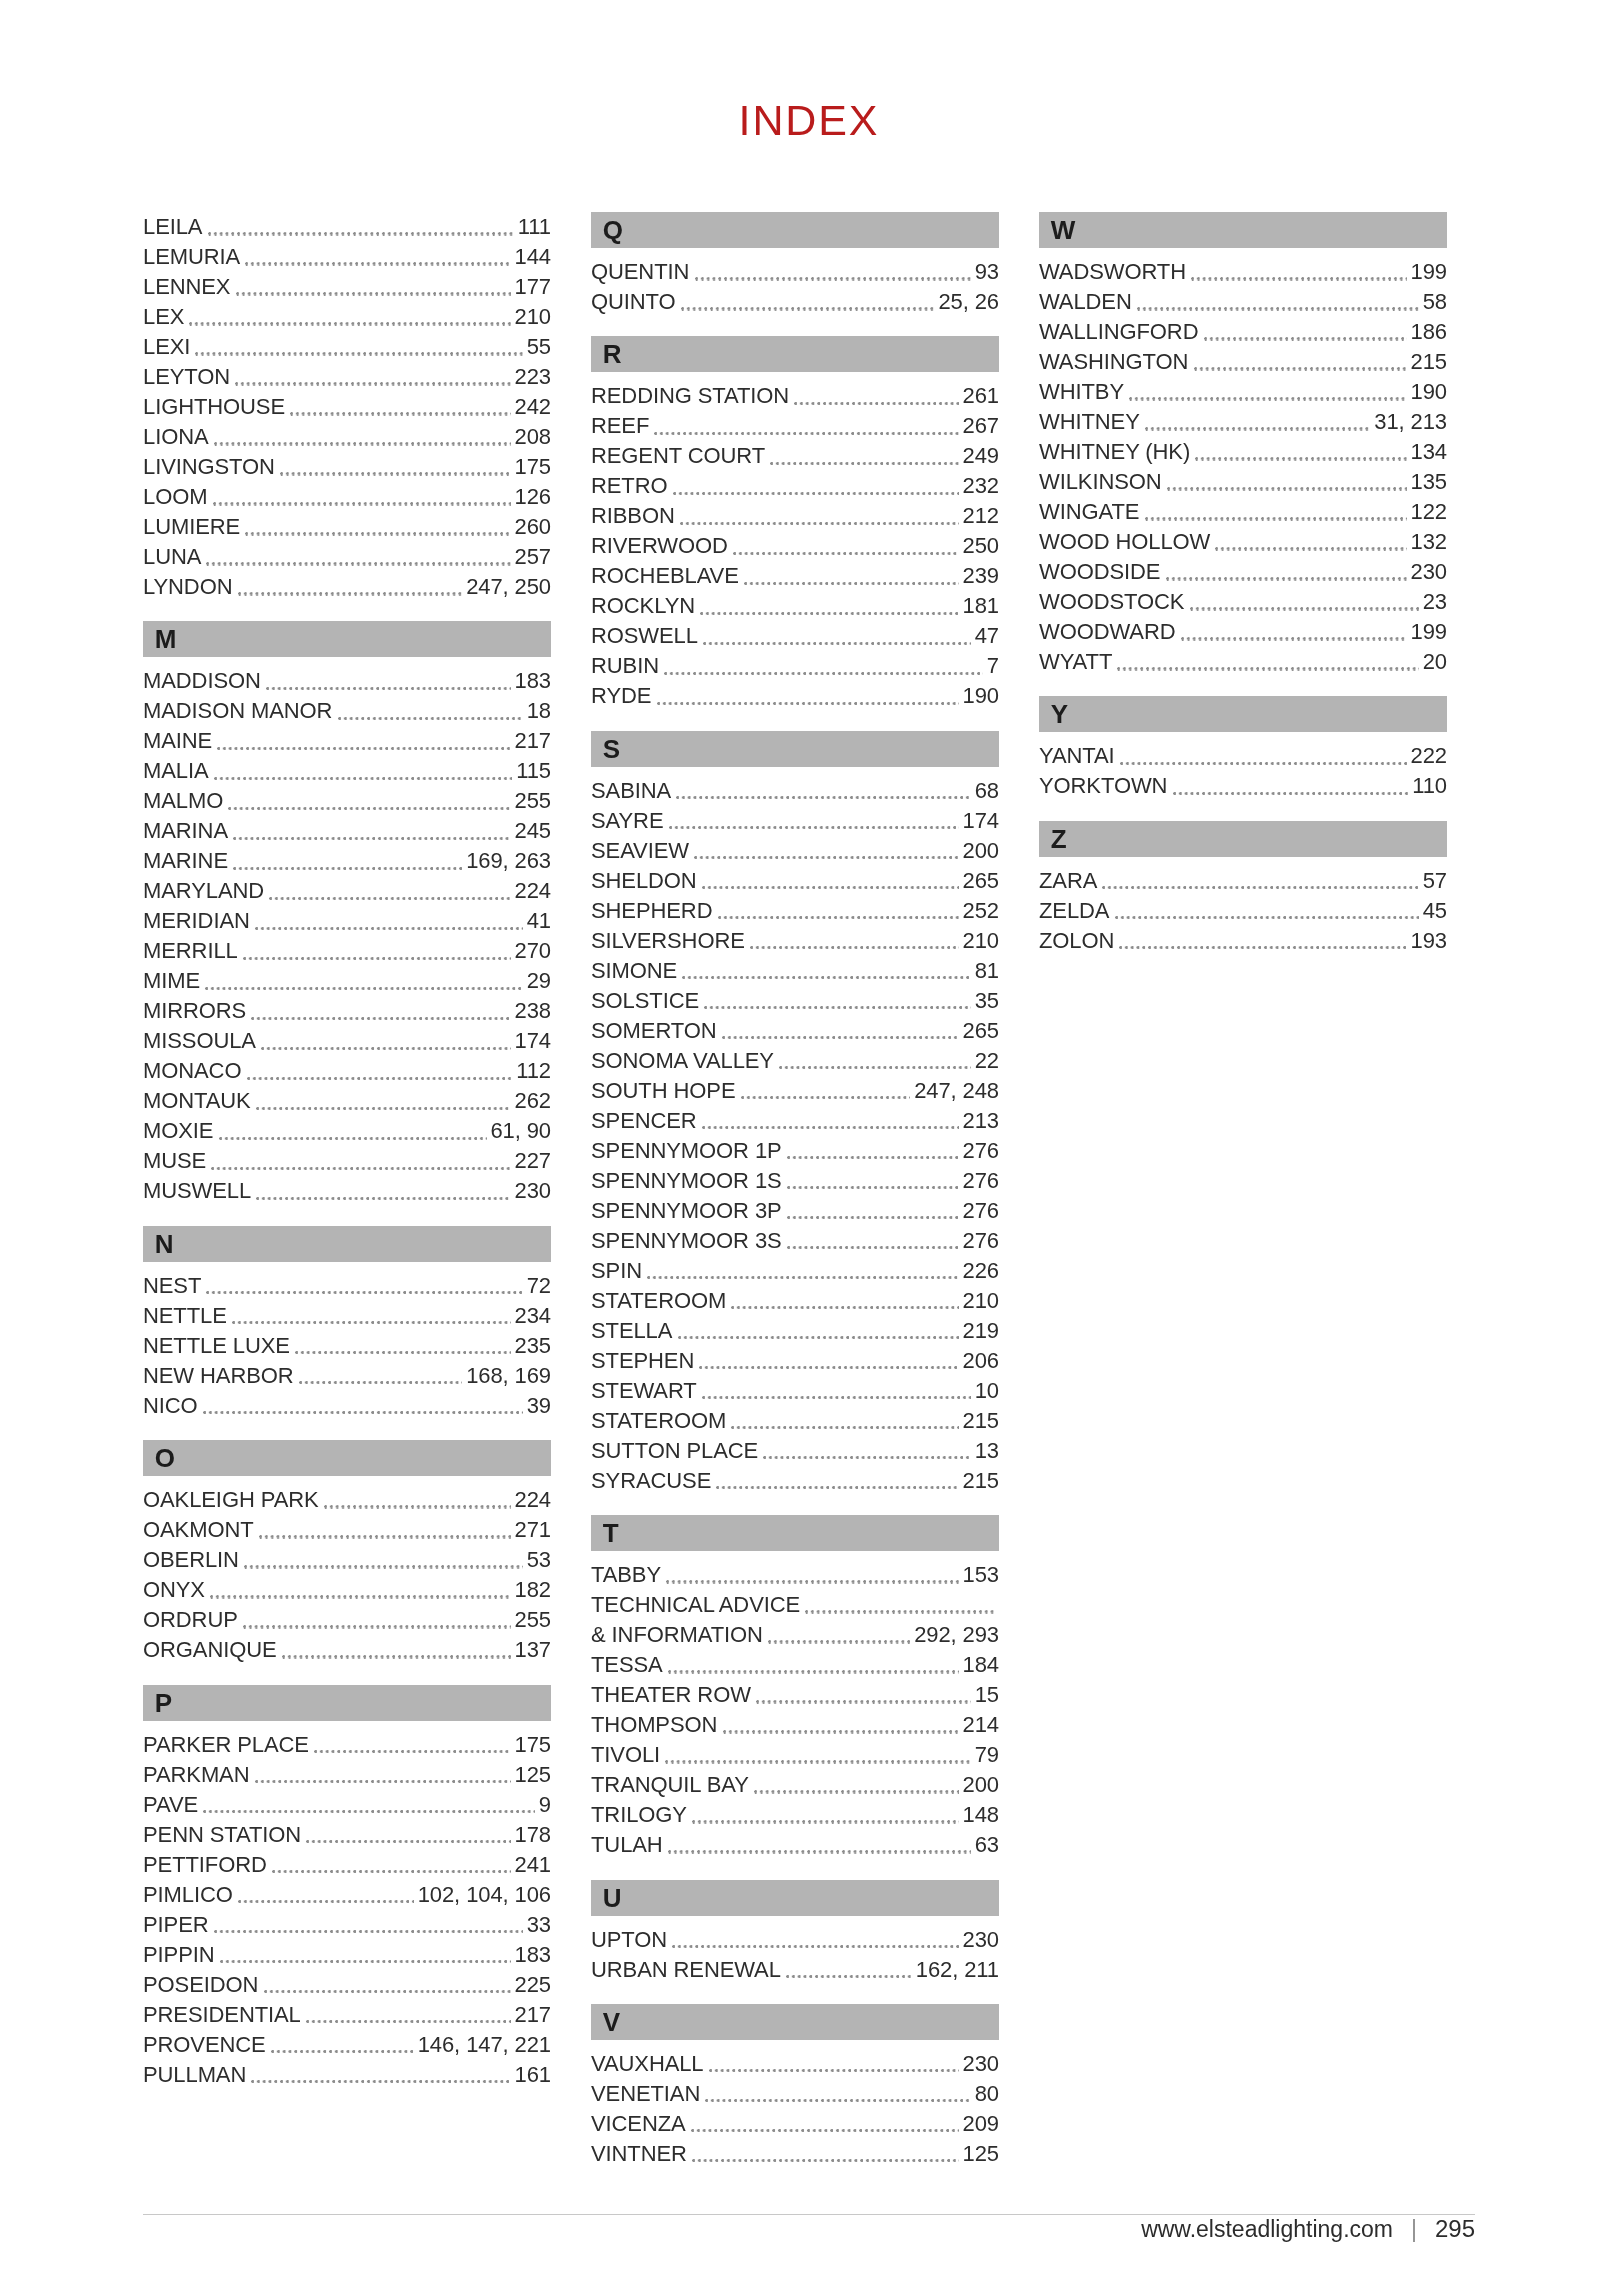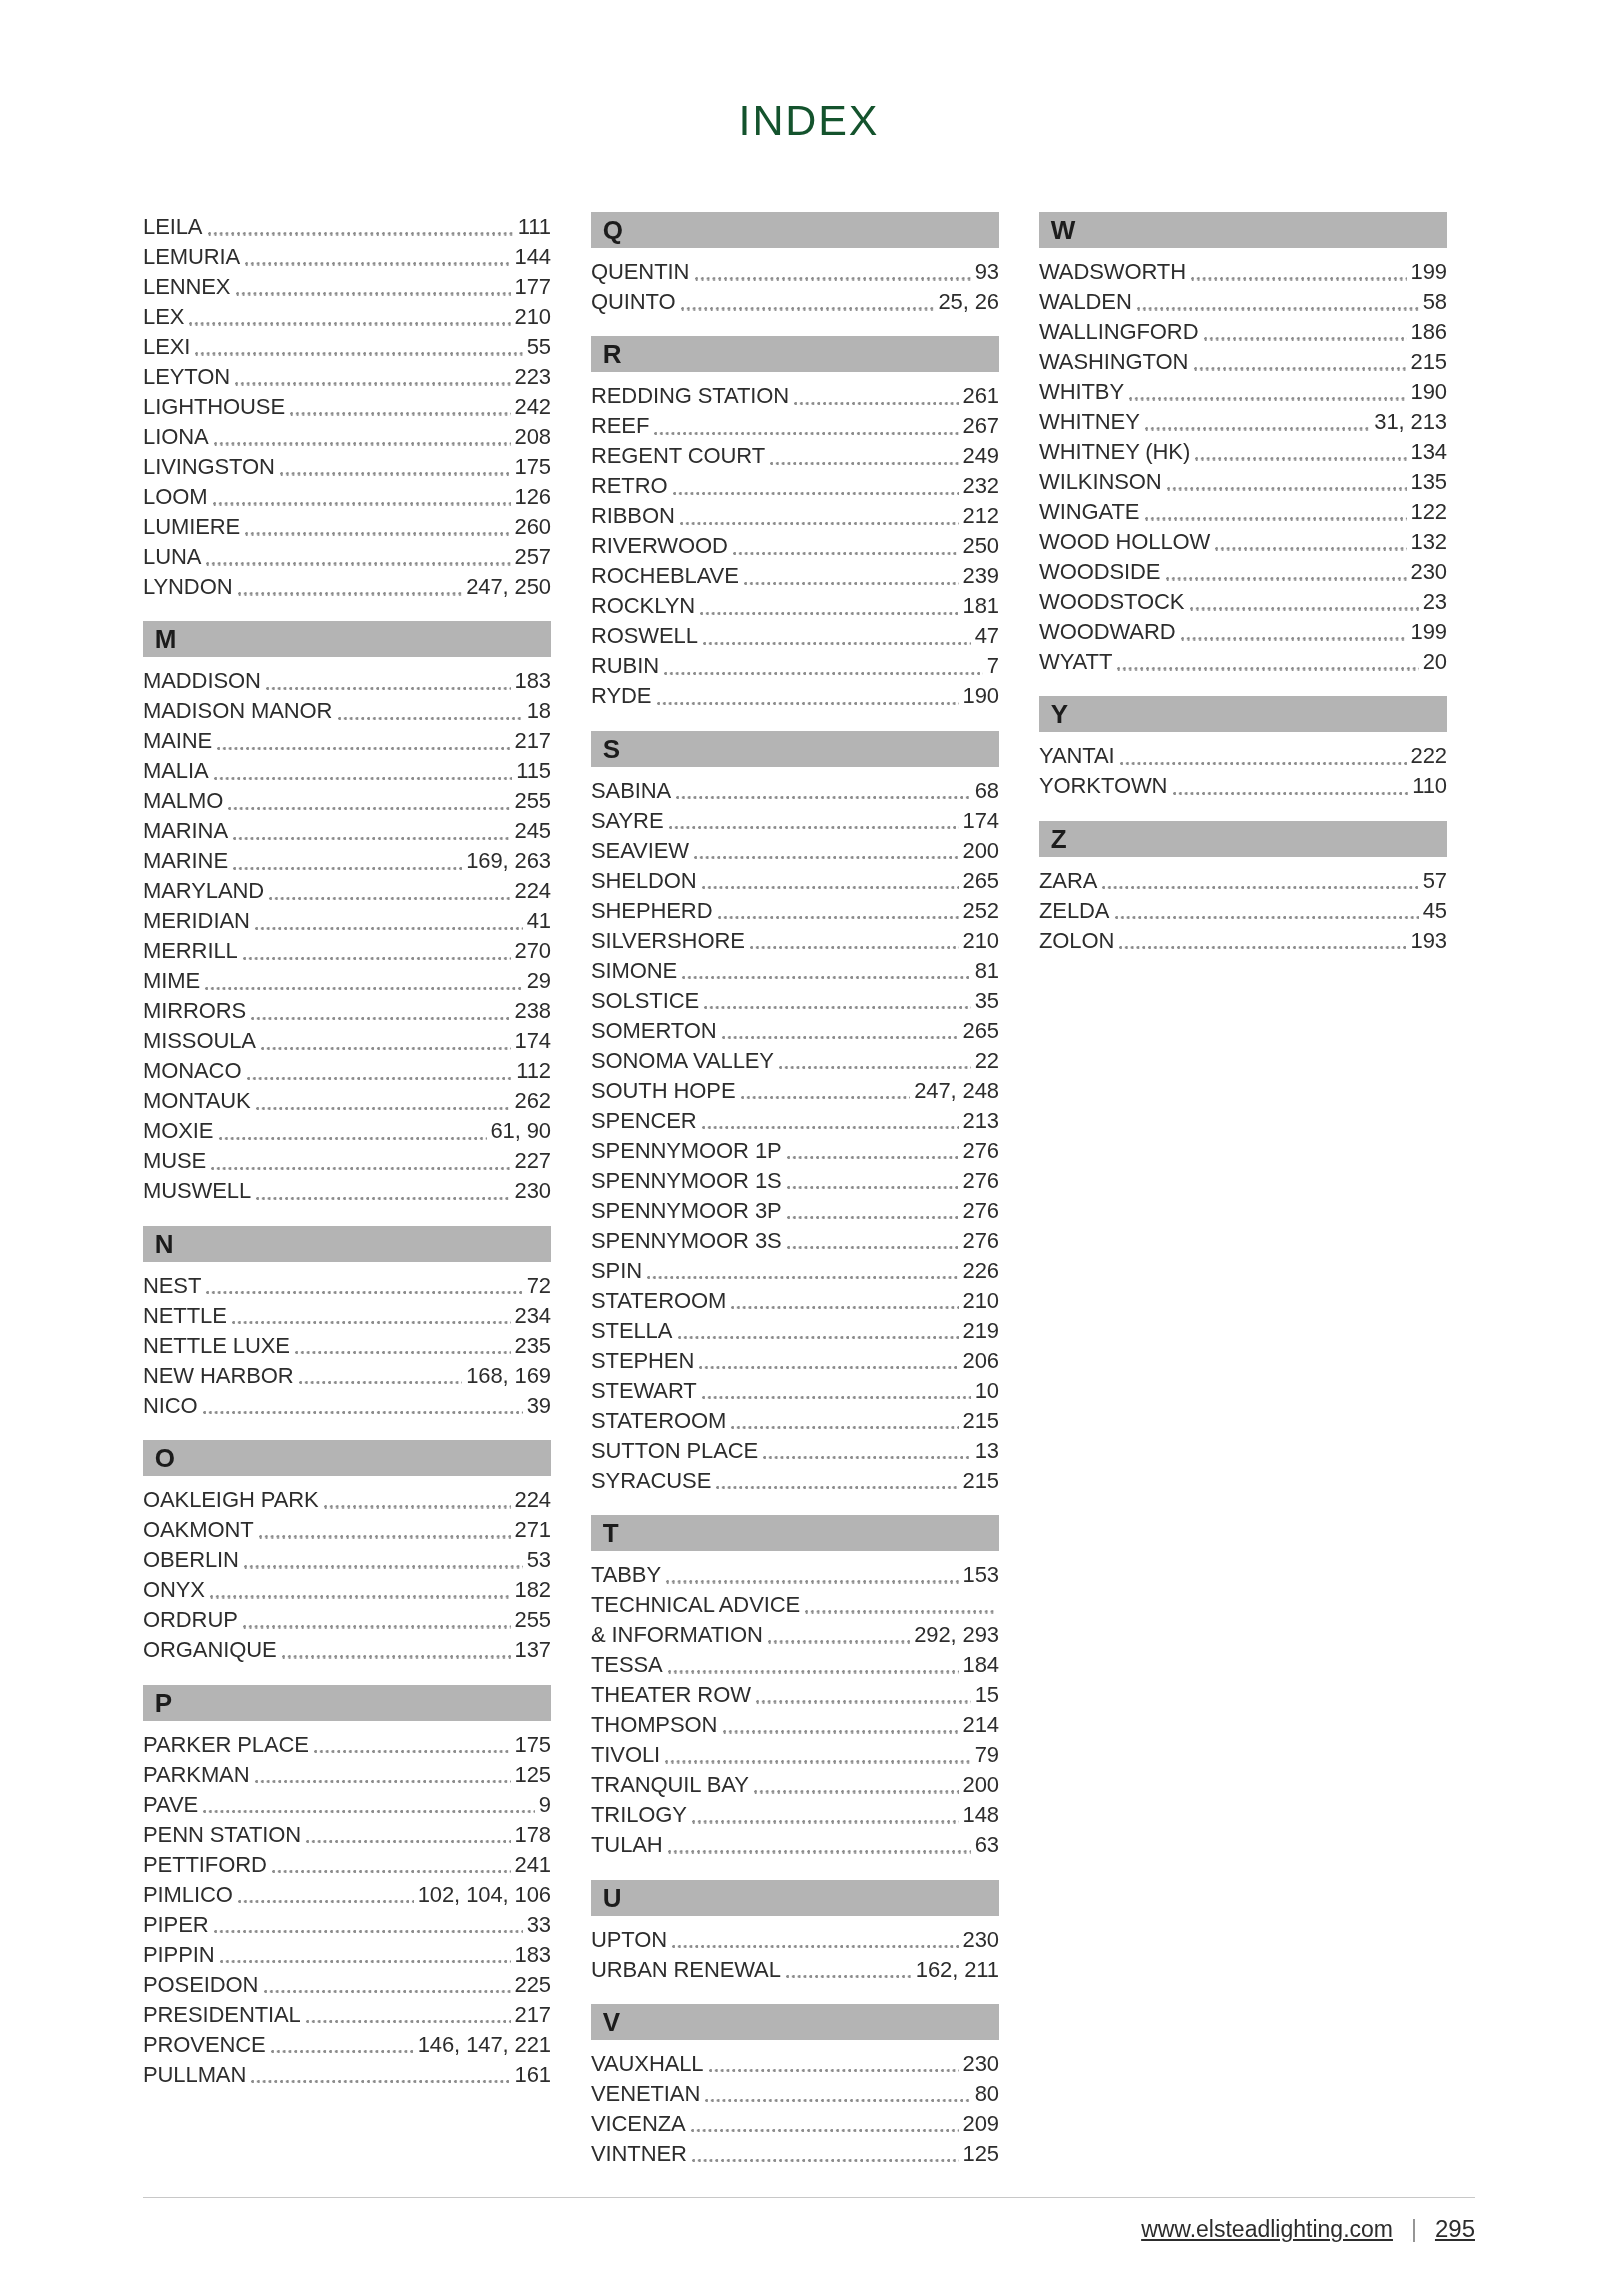--- a/index.html
+++ b/index.html
@@ -5,42 +5,42 @@
   * { margin:0; padding:0; box-sizing:border-box; }
   html, body { background:#ffffff; }
   body {
     width:1618px; height:2295px; position:relative; overflow:hidden;
     font-family:"Liberation Sans", sans-serif; color:#2d2d2d;
     -webkit-font-smoothing:antialiased;
   }
   .content { width:1332px; margin:0 auto; padding-top:96px; }
   .page-title {
     text-align:center; font-size:43px; font-weight:500; letter-spacing:1.9px;
-    color:#14532d; margin-bottom:67px;
+    color:#b91c1c; margin-bottom:67px;
   }
   .columns { display:flex; gap:40px; align-items:flex-start; }
   .col { width:408px; flex:0 0 408px; }
   .section-header {
     height:36px; line-height:36px; background:#b4b4b4; color:#1c1c1c;
     font-size:26px; font-weight:700; padding-left:11.7px; margin:19.4px 0 9px 0;
   }
   .col > .section-header:first-child { margin-top:0; }
   .entry { display:flex; align-items:flex-end; height:30px; font-size:22px; color:#2d2d2d; }
   .entry-name { white-space:nowrap; line-height:30px; letter-spacing:-0.1px; }
   .leader {
     flex:1 1 auto; min-width:11.7px; height:3.2px; margin:0 3.9px 6.5px 5.2px;
     background-image: radial-gradient(circle at 1.6px 1.6px, #8c8c8c 1.3px, transparent 1.7px);
     background-size: 5.8px 3.2px; background-repeat: repeat-x; background-position: left bottom;
   }
   .entry-pages { white-space:nowrap; line-height:30px; letter-spacing:-0.1px; }
   .footer {
     position:absolute; left:143px; right:143px; bottom:52px;
-    border-top:1.3px solid #c8c8c8; padding-top:17px;
+    border-top:1.3px solid #c8c8c8; 
     display:flex; justify-content:flex-end; align-items:baseline;
-    font-size:23px; color:#2c2c2c;text-decoration:underline;
+    font-size:23px; color:#2c2c2c;
   }
   .footer .sep { margin:0 18px; color:#8f8f8f; font-weight:300; }
   .footer .pagenum { font-size:24px; }
 </style>
 </head>
 <body>
 
 <div class="content">
   <h1 class="page-title">INDEX</h1>
   <div class="columns">

